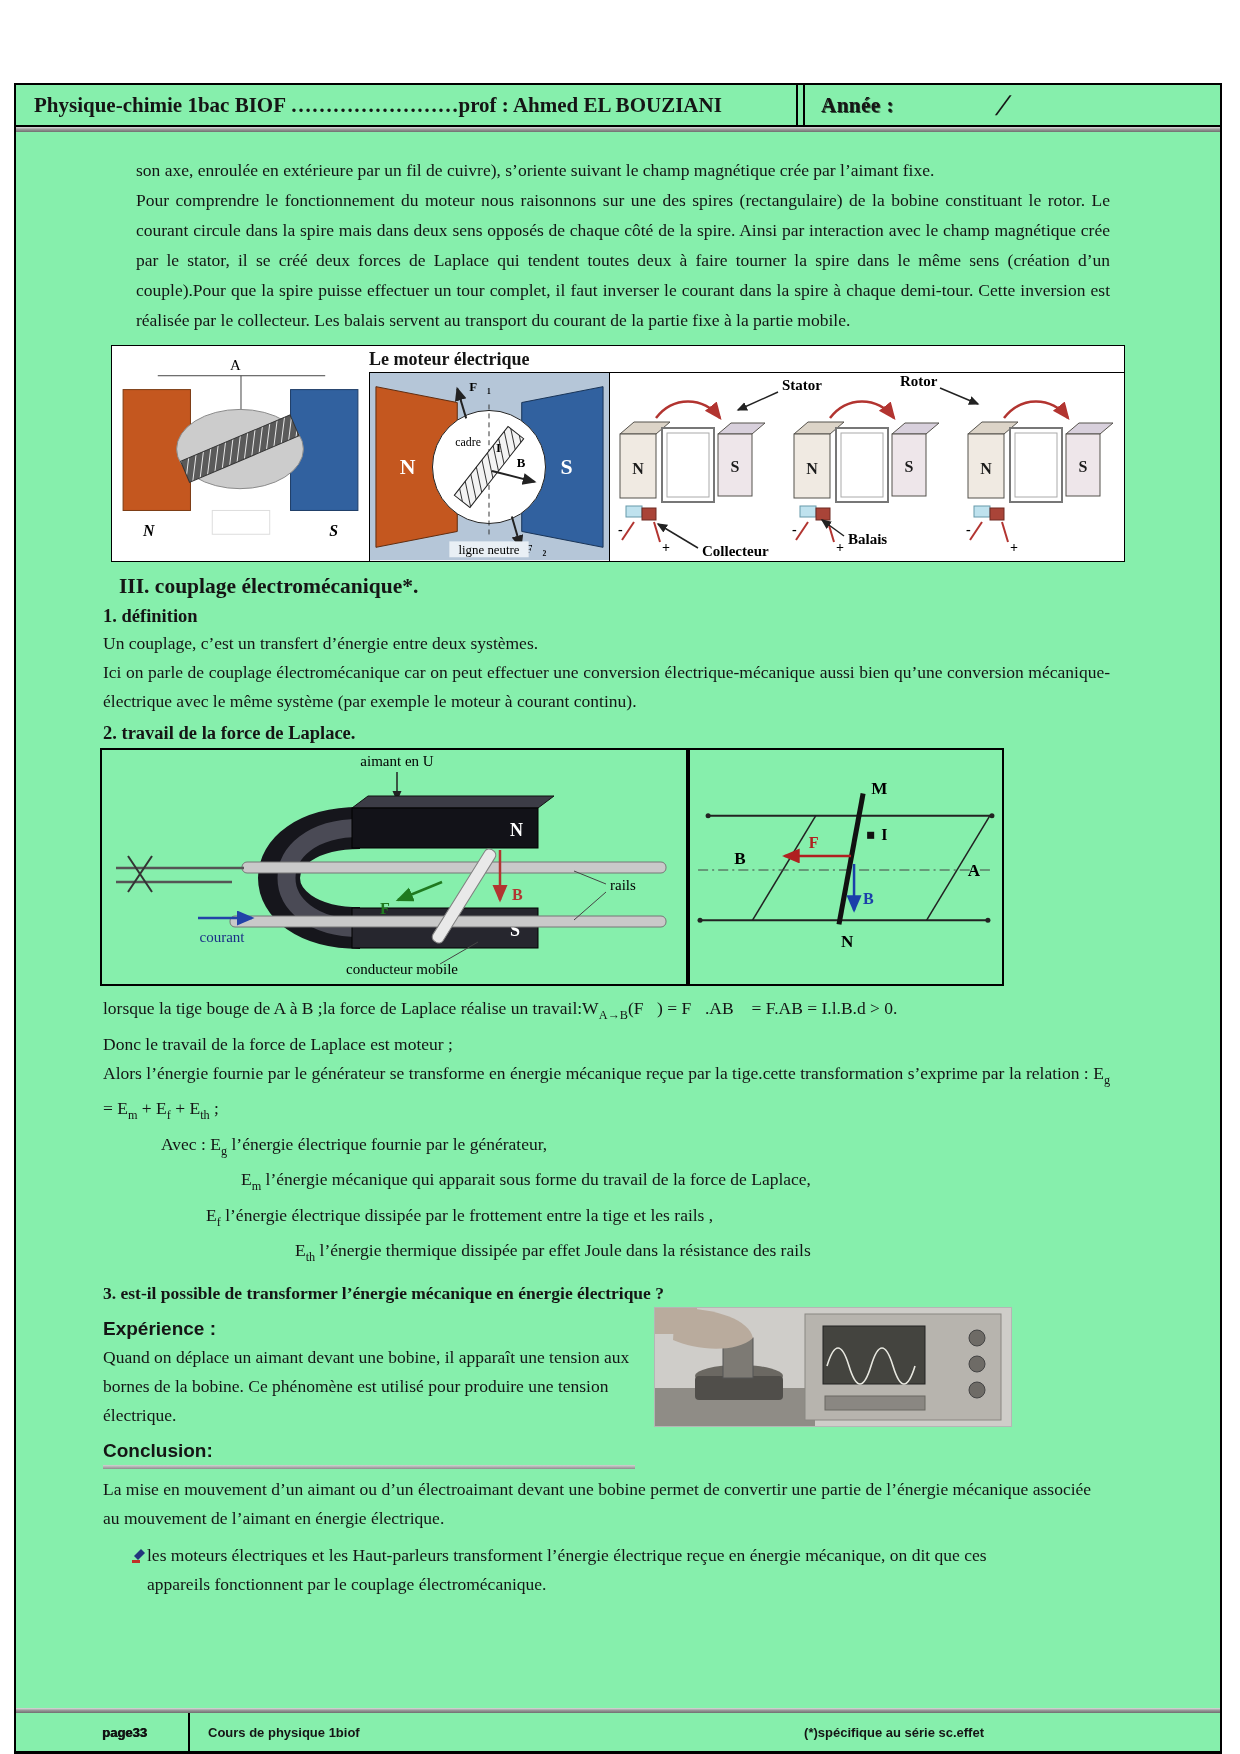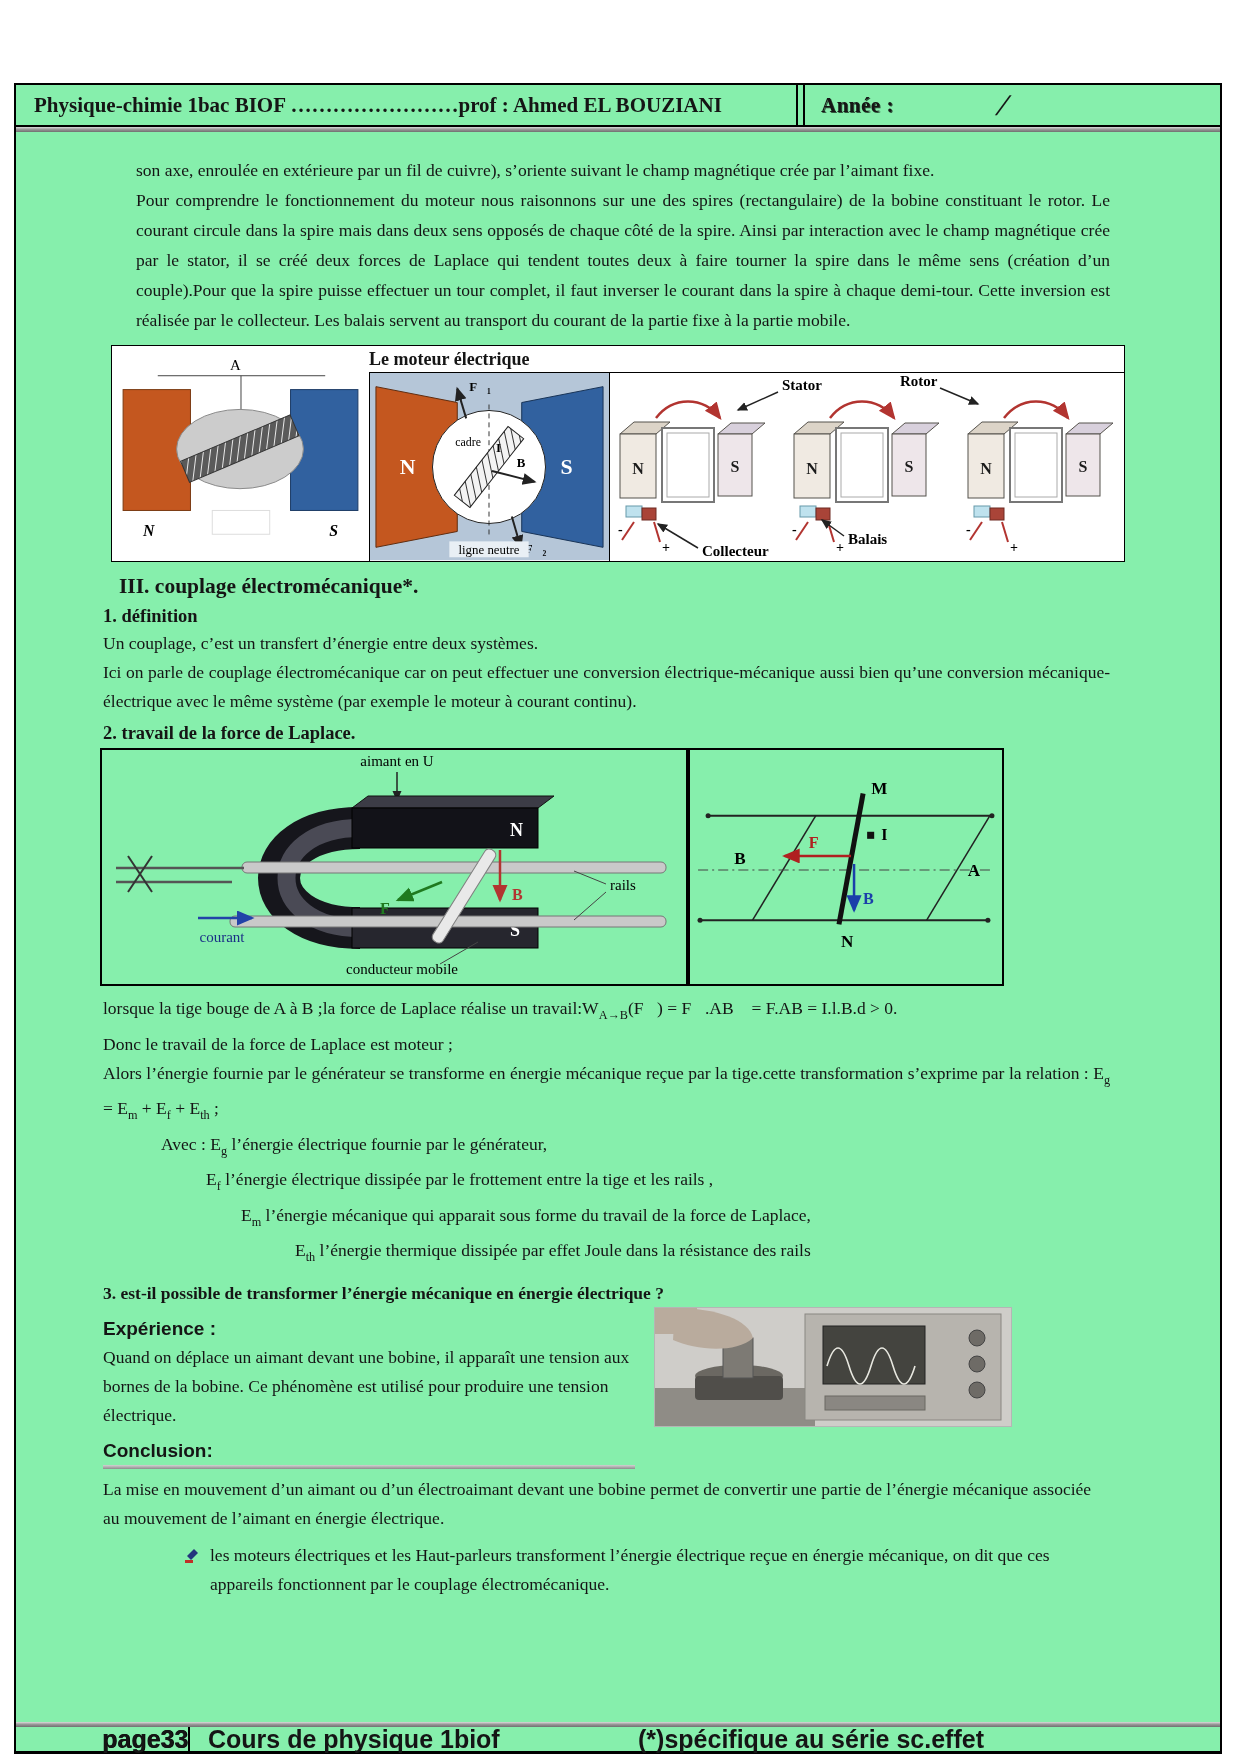--- a/index.html
+++ b/index.html
@@ -44,27 +44,27 @@
   .fr-left{width:588px;height:238px;border:2px solid #000;box-sizing:border-box;}
   .fr-right{width:316px;height:238px;border:2px solid #000;box-sizing:border-box;}
   .fr-left svg,.fr-right svg{width:100%;height:100%;display:block;}
   
   .exp-wrap{position:relative;margin-top:10px;}
   .h-sans{font-family:"Liberation Sans",sans-serif;font-size:19px;font-weight:700;margin:4px 0 3px;}
   .exp-text{width:552px;line-height:29px;margin:0;}
   .photo{position:absolute;left:552px;top:-10px;width:356px;height:118px;z-index:2;outline:1px solid #b5b5b5;background:#cfcdc9;}
   .photo svg{width:100%;height:100%;display:block;}
   .conc-rule{width:532px;height:4px;background:linear-gradient(180deg,#d2d2d2,#8d8d8d);margin:2px 0 6px;}
-  .bullet-row{display:flex;align-items:flex-start;margin:8px 0 0 28px;gap:10px;justify-content:flex-end;}
+  .bullet-row{display:flex;align-items:flex-start;margin:8px 0 0 28px;}
   .bullet-ic{flex:0 0 16px;margin-top:7px;}
   .bullet-text{line-height:29px;margin:0;max-width:900px;}
   
   .pfoot{position:absolute;left:0;right:0;bottom:0;}
-  .foot-row{display:flex;align-items:center;height:24px;font-family:"Liberation Sans",sans-serif;
-    font-weight:700;font-size:25px;padding-left:86px;}
+  .foot-row{display:flex;align-items:center;height:38px;font-family:"Liberation Sans",sans-serif;
+    font-weight:700;font-size:13px;padding-left:86px;}
   .f-page{width:86px;text-shadow:.6px 0 0 #000;}
   .f-div{align-self:stretch;border-left:2.5px solid #000;margin-right:18px;}
   .f-right{margin-left:auto;margin-right:236px;}
   sub{font-size:70%;}
   svg text{font-family:"Liberation Serif",serif;}
 </style>
 </head>
 <body>
 
 <div class="frame">
@@ -276,22 +276,22 @@
           <text x="172" y="152" font-size="16" font-weight="bold" fill="#1a3faa">B⃗</text>
           <text x="150" y="194" font-size="17" font-weight="bold">N</text>
         </svg>
       </div>
     </div>
 
     <p class="t">lorsque la tige bouge de A à B ;la force de Laplace réalise un travail:W<sub>A→B</sub>(F⃗) = F⃗.AB⃗ = F.AB = I.l.B.d &gt; 0.</p>
     <p class="t">Donc le travail de la force de Laplace est moteur ;</p>
     <p class="t just"> Alors l’énergie fournie par le générateur se transforme en énergie mécanique reçue par la tige.cette transformation s’exprime par la relation :  E<sub>g</sub> = E<sub>m</sub> + E<sub>f</sub> + E<sub>th</sub> ;</p>
     <p class="t i1">Avec : E<sub>g</sub> l’énergie électrique fournie par le générateur,</p>
+    <p class="t i2">E<sub>m</sub> l’énergie mécanique qui apparait sous forme du travail de la force de Laplace,</p>
     <p class="t i3">E<sub>f</sub> l’énergie électrique dissipée par le frottement entre la tige et les rails ,</p>
-    <p class="t i2">E<sub>m</sub> l’énergie mécanique qui apparait sous forme du travail de la force de Laplace,</p>
     <p class="t i4">E<sub>th</sub> l’énergie thermique dissipée par effet Joule dans la résistance des rails</p>
     <p class="t bold" style="margin-top:7px;">3. est-il possible de transformer l’énergie mécanique en énergie électrique ?</p>
 
     <div class="exp-wrap">
       <h3 class="h-sans">Expérience :</h3>
       <p class="exp-text">Quand on déplace un aimant devant une bobine, il apparaît une tension aux bornes de la bobine. Ce phénomène est utilisé pour produire une tension électrique.</p>
 
       <div class="photo">
         <svg viewBox="0 0 356 118">
           <rect width="356" height="118" fill="#cfcdc9"></rect>

